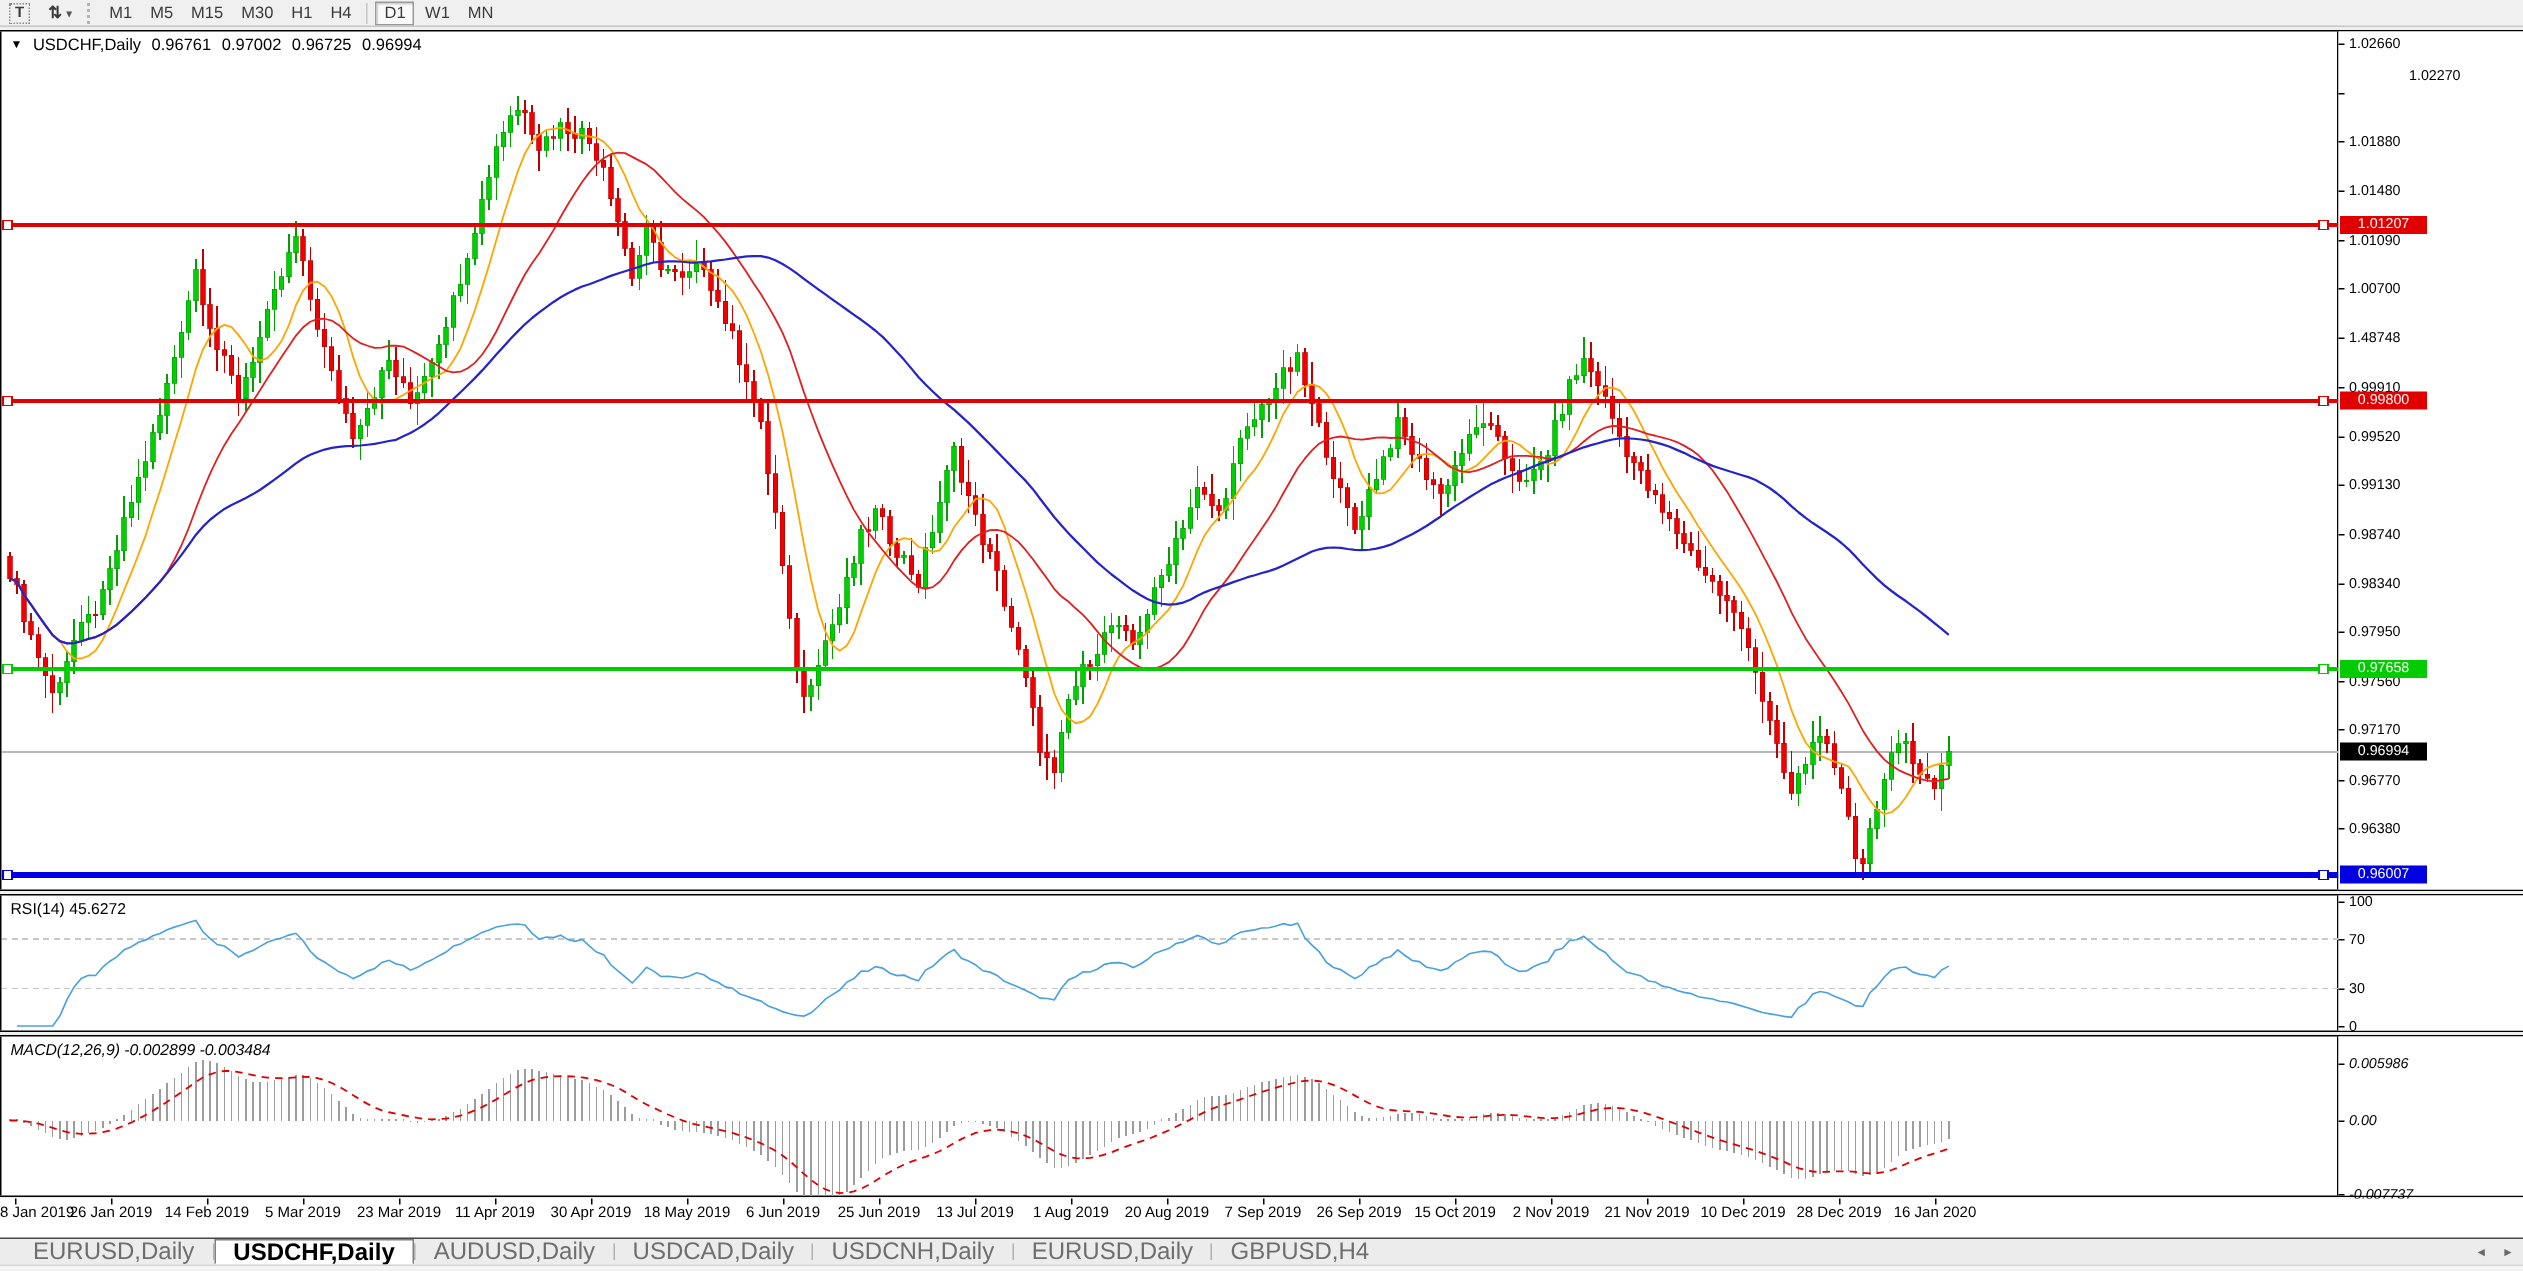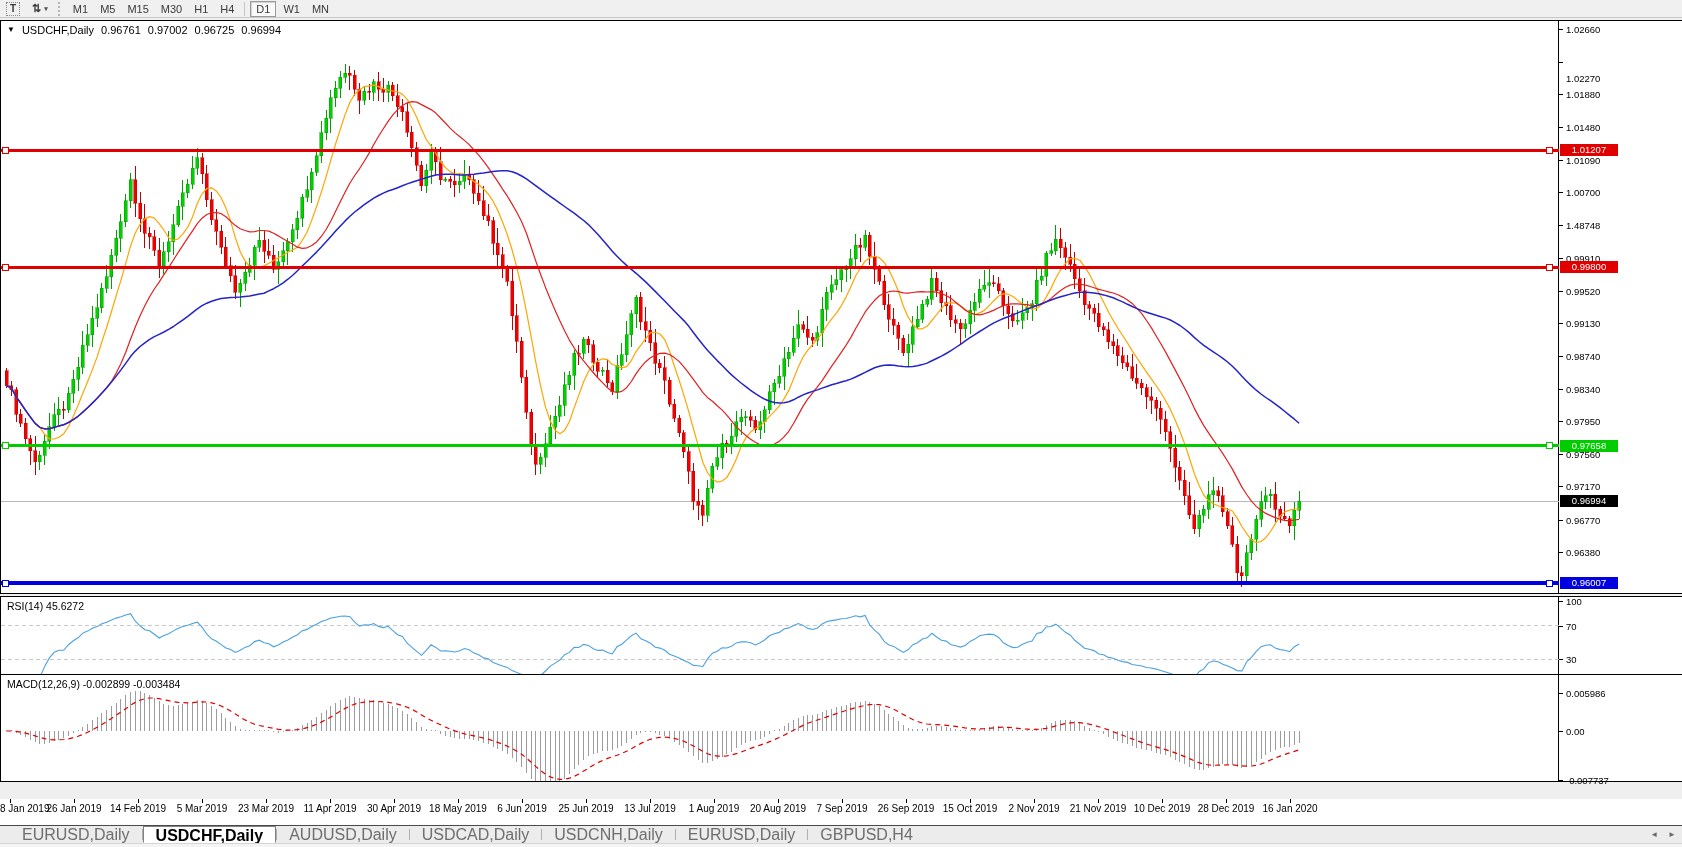--- a/index.html
+++ b/index.html
@@ -20,21 +20,21 @@
   .tb-grip { width:5px; height:14px; margin:0 4px; border-left:2px dotted #b5b5b5; }
   .tb-sep  { width:1px; height:14px; margin:0 4px; background:#c5c5c5; }
   .tb-btn.tf.active { background:#fafafa; border:1px solid #9a9a9a;
                       box-shadow:inset 1px 1px 1px #d0d0d0; }
 
   
   .pane { position:absolute; left:0; width:1682px; background:#ffffff;
           border-top:1px solid #000; border-bottom:1px solid #000; }
   #main-pane { top:20px;  height:574px; }
   #rsi-pane  { top:596px; height:92px;  }
-  #macd-pane { top:674px; height:108px; }
+  #macd-pane { top:690px; height:108px;font-style:italic; }
   .plot { position:absolute; left:0; top:0; bottom:0; width:1559px;
           border-left:1px solid #000; border-right:1px solid #000; }
   .plot svg { position:absolute; left:0; top:0; }
   .axiscol { position:absolute; left:1559px; right:0; top:0; bottom:0; background:#fff; }
   .axis-label { position:absolute; left:7px; font-size:9.5px; color:#000; white-space:nowrap; }
   .axis-tick  { position:absolute; left:0; width:4px; height:1px; background:#000; }
   .price-tag  { position:absolute; left:1px; width:58px; height:12px; line-height:12px;
                 text-align:center; font-size:9.5px; color:#fff; }
 
   
@@ -662,21 +662,21 @@
           <rect x="1545" y="421.8333333333329" width="6" height="6" fill="#fff" stroke="#00CC00" stroke-width="1"></rect>
           <rect x="0" y="560.4166666666665" width="1558" height="4" fill="#0000E0"></rect>
           <rect x="1" y="559.4166666666665" width="6" height="6" fill="#fff" stroke="#0000E0" stroke-width="1"></rect>
           <rect x="1545" y="559.4166666666665" width="6" height="6" fill="#fff" stroke="#0000E0" stroke-width="1"></rect>
         </svg>
       </div>
     <div class="axiscol" id="main-axis">
         <div class="axis-tick" style="top: 8px;"></div>
         <div class="axis-label" style="top: 3px;">1.02660</div>
         <div class="axis-tick" style="top: 41px;"></div>
-        <div class="axis-label" style="top: 52px;">1.02270</div>
+        <div class="axis-label" style="top: 24px; margin-left: 40px;">1.02270</div>
         <div class="axis-tick" style="top: 73px;"></div>
         <div class="axis-label" style="top: 68px;">1.01880</div>
         <div class="axis-tick" style="top: 106px;"></div>
         <div class="axis-label" style="top: 101px;">1.01480</div>
         <div class="axis-tick" style="top: 139px;"></div>
         <div class="axis-label" style="top: 134px;">1.01090</div>
         <div class="axis-tick" style="top: 171px;"></div>
         <div class="axis-label" style="top: 166px;">1.00700</div>
         <div class="axis-tick" style="top: 204px;"></div>
         <div class="axis-label" style="top: 199px;">1.48748</div>

